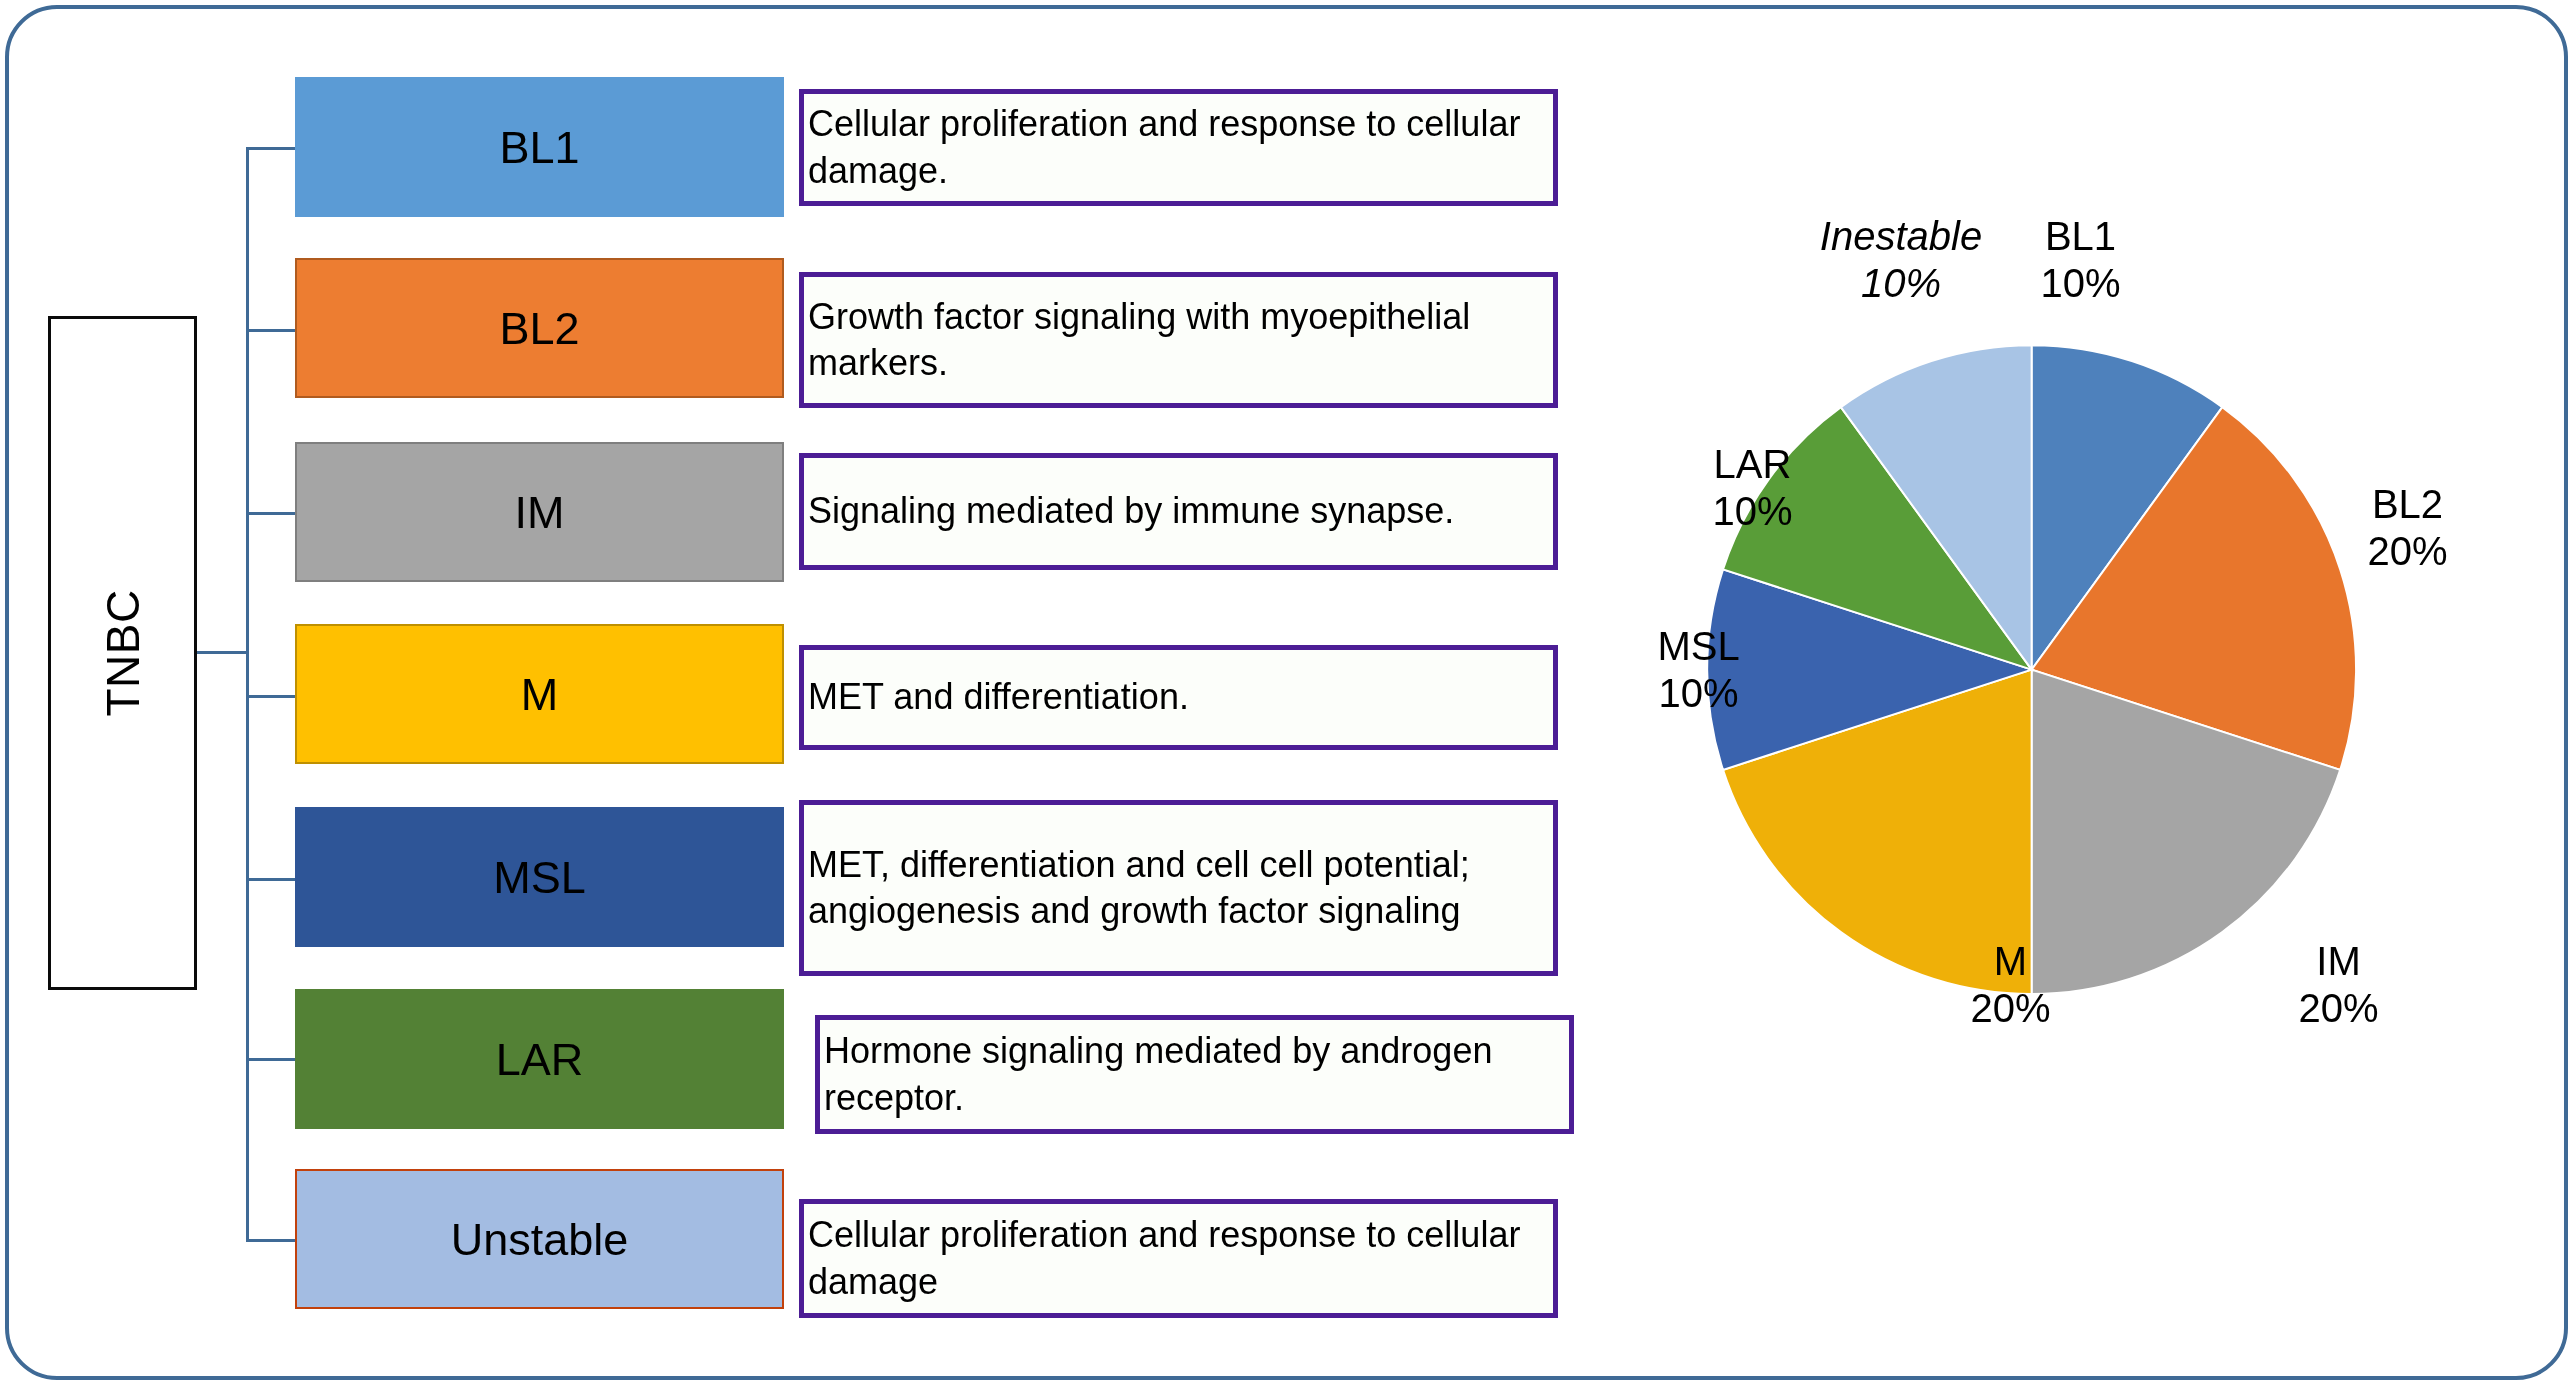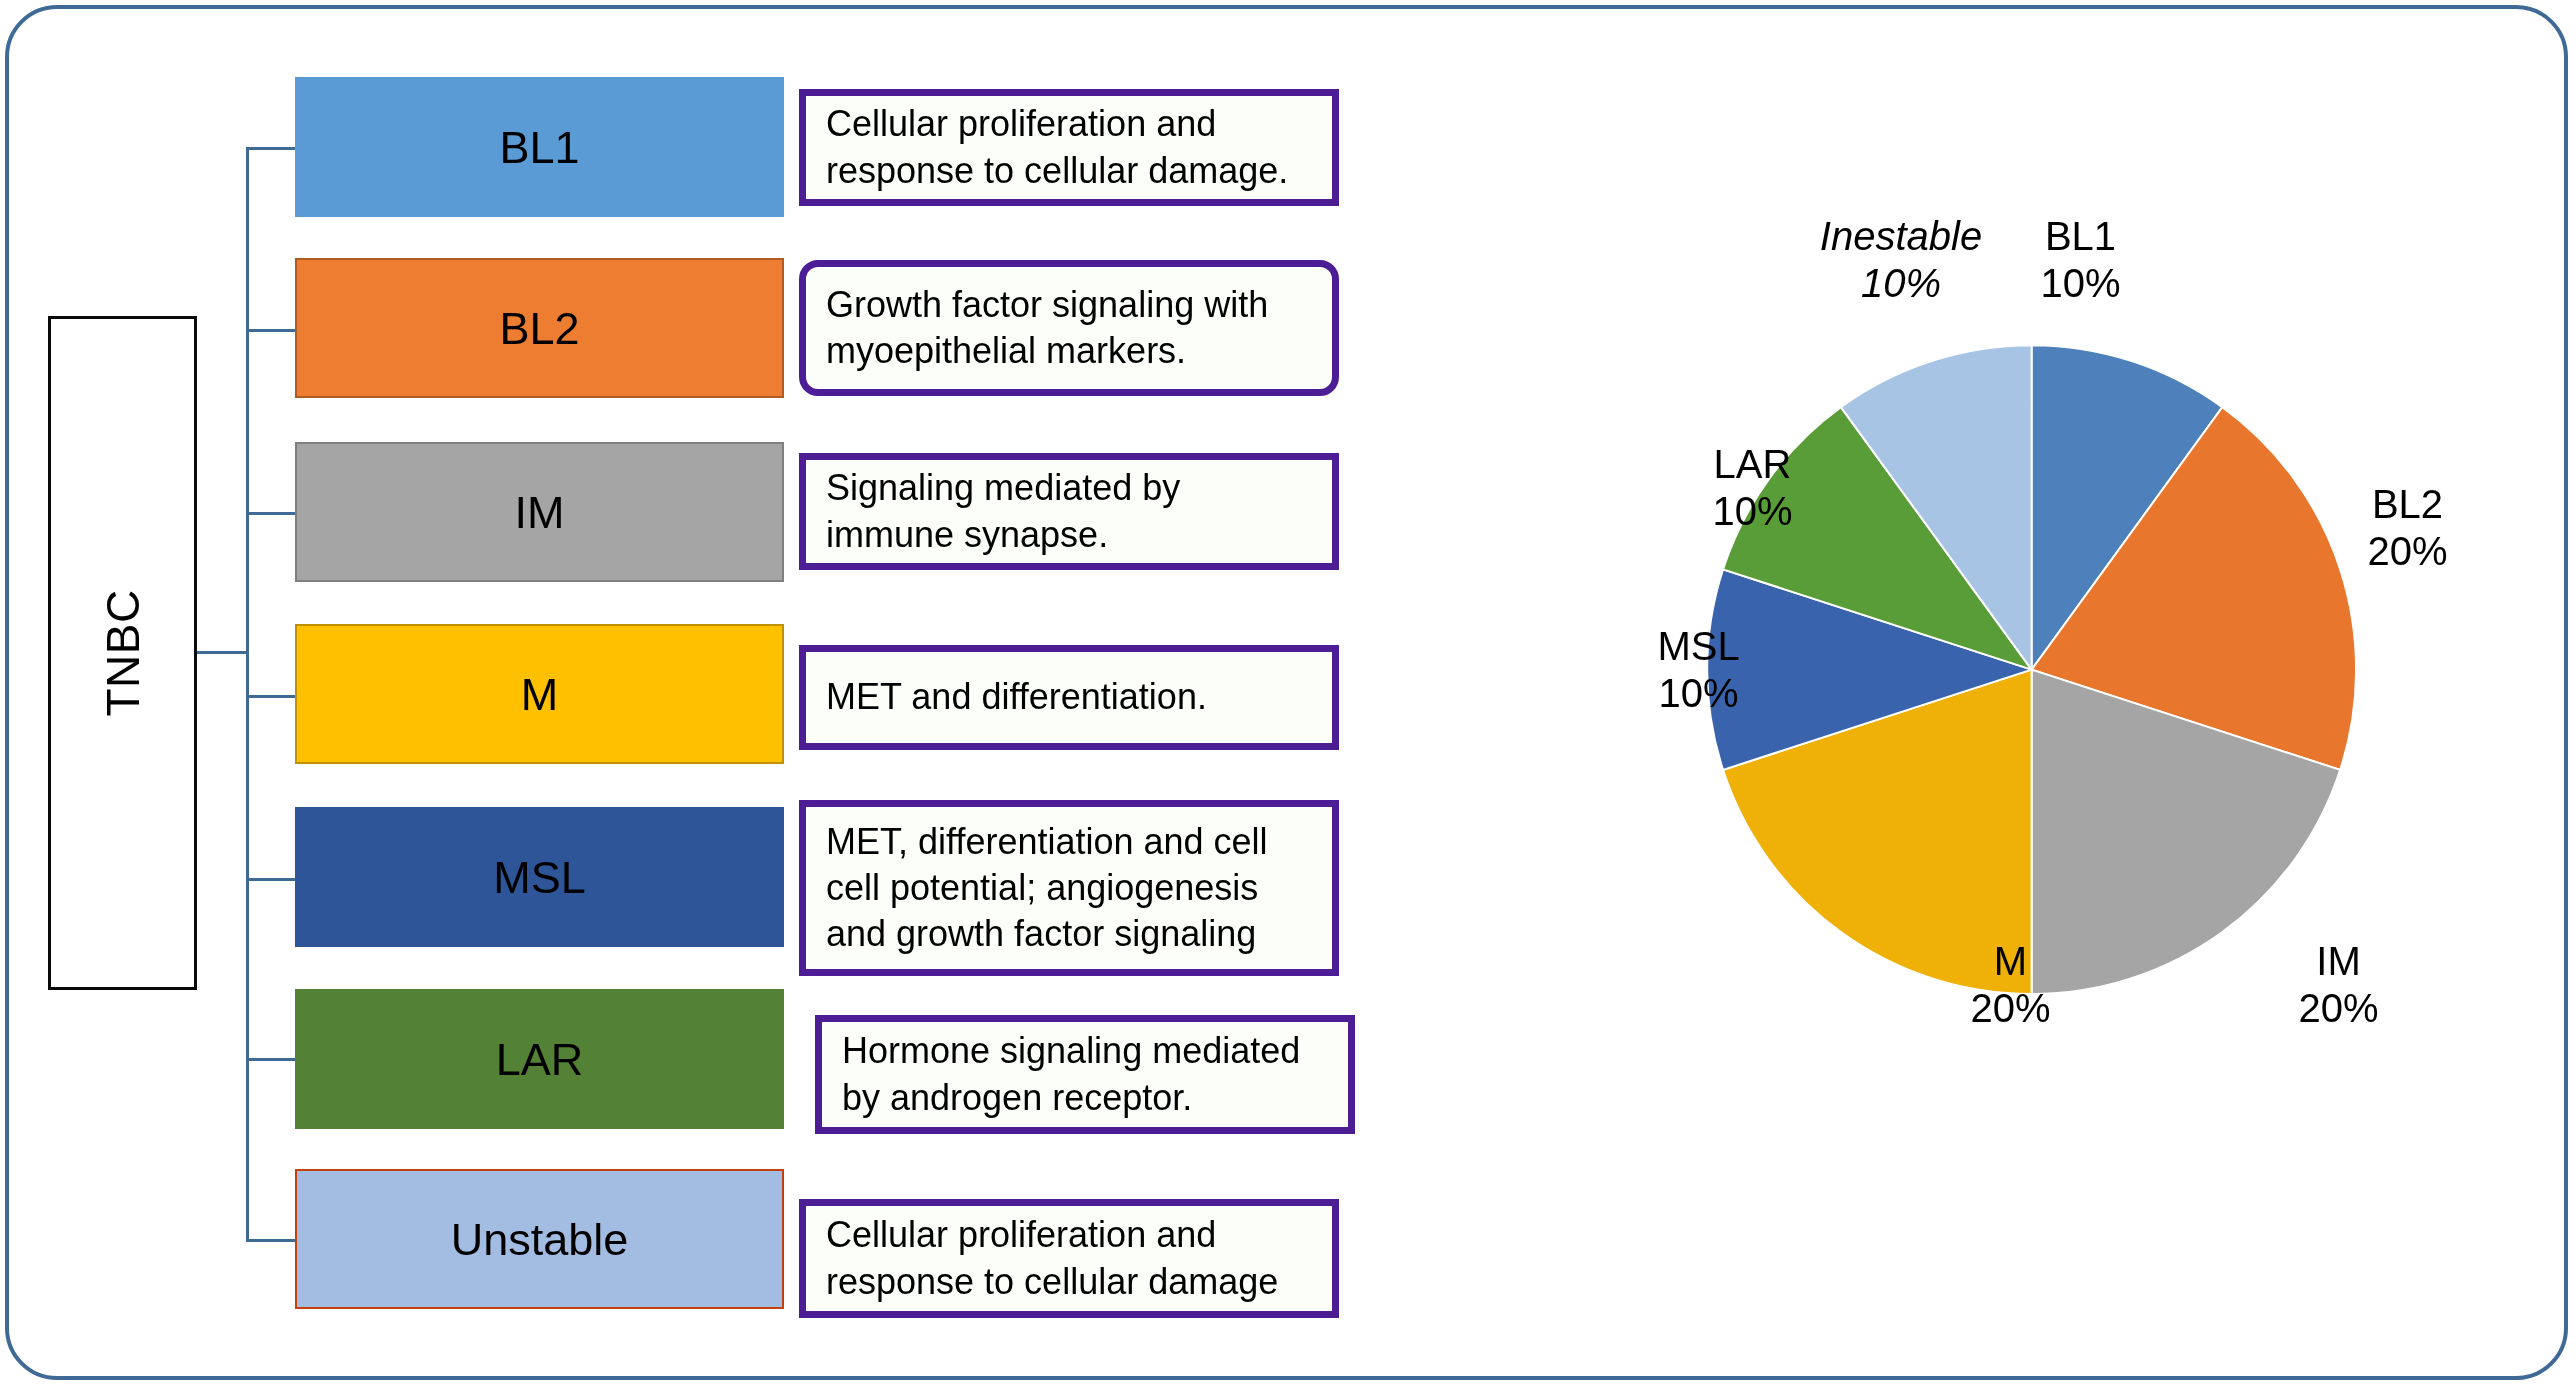--- a/index.html
+++ b/index.html
@@ -70,27 +70,27 @@
     align-items: center;
     justify-content: center;
     color: #000000;
     font-size: 45px;
     line-height: 1;
   }
   
   .desc-box {
     position: absolute;
     left: 799px;
-    width: 540px;
-    box-sizing: border-box;
-    border: 7px solid #4c1d95;
+    width: 759px;
+    box-sizing: border-box;
+    border: 5px solid #4c1d95;
     background: #FCFEFA;
     display: flex;
     align-items: center;
-    padding: 4px 18px 4px 20px;
+    padding: 4px 18px 4px 4px;
   }
   .desc-box .desc-text {
     font-size: 36px;
     line-height: 1.28;
     color: #000000;
   }
 
   
   #pie-chart-wrap {
     position: absolute;
@@ -152,21 +152,21 @@
     <div class="cat-box" style="top:989px; height:140px; background:#538135; border:2px solid #538135;">
       <span>LAR</span>
     </div>
     <div class="cat-box" style="top:1169px; height:140px; background:#A3BCE2; border:2px solid #c2410c;">
       <span>Unstable</span>
     </div>
 
     <div class="desc-box" style="top:89px; height:117px;">
       <span class="desc-text">Cellular proliferation and response to cellular damage.</span>
     </div>
-    <div class="desc-box" style="top:260px; height:136px;border-radius:19px;">
+    <div class="desc-box" style="top:272px; height:136px;">
       <span class="desc-text">Growth factor signaling with myoepithelial markers.</span>
     </div>
     <div class="desc-box" style="top:453px; height:117px;">
       <span class="desc-text">Signaling mediated by immune synapse.</span>
     </div>
     <div class="desc-box" style="top:645px; height:105px;">
       <span class="desc-text">MET and differentiation.</span>
     </div>
     <div class="desc-box" style="top:800px; height:176px;">
       <span class="desc-text">MET, differentiation and cell cell potential; angiogenesis and growth factor signaling</span>

